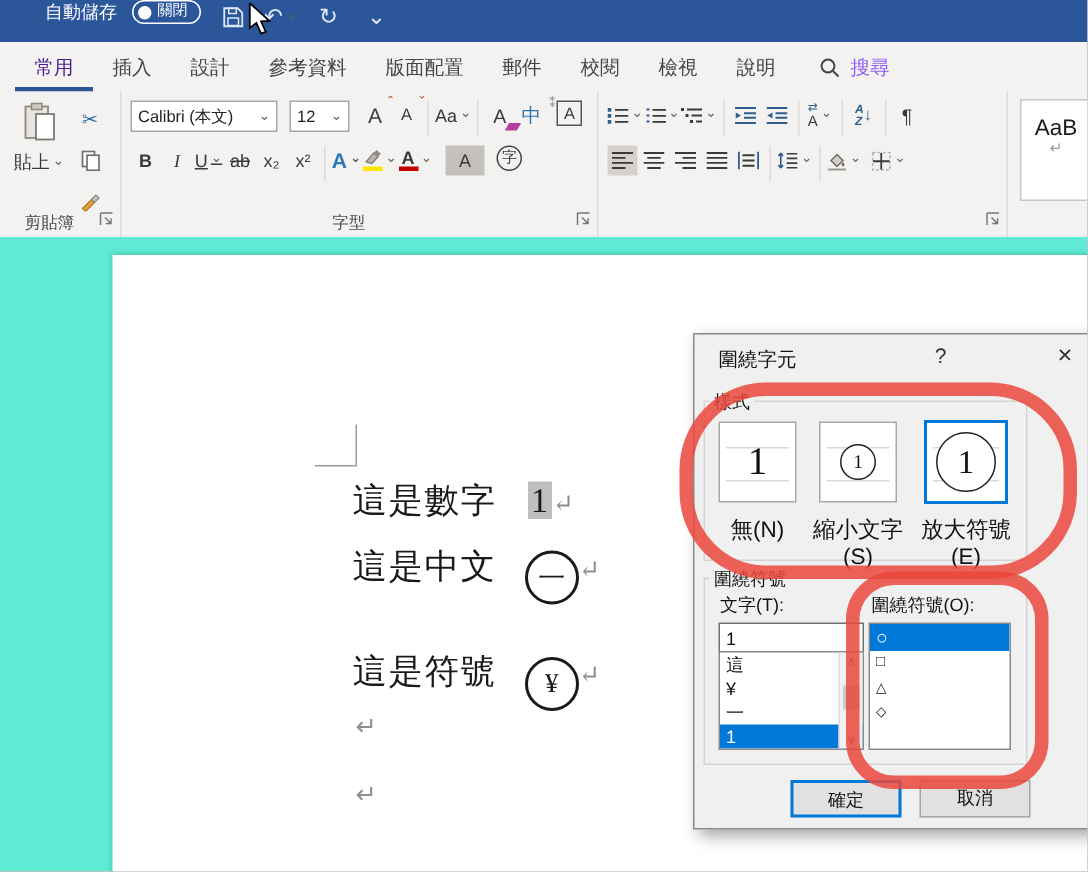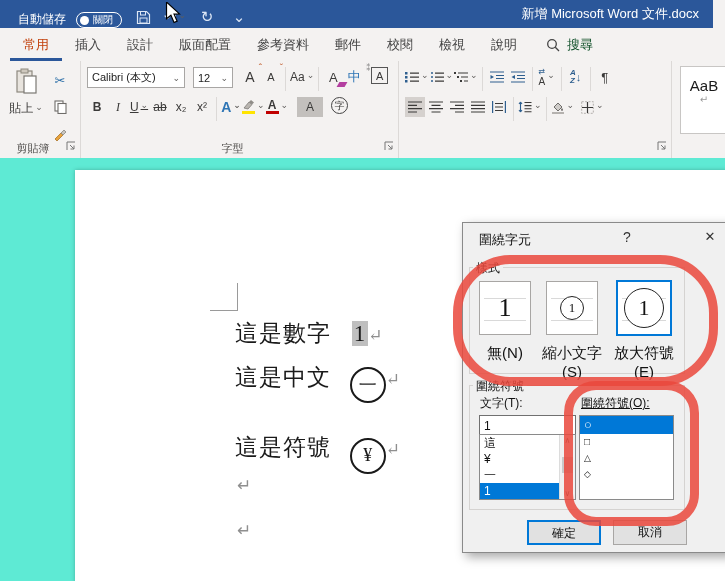--- a/index.html
+++ b/index.html
@@ -1,35 +1,35 @@
 <!DOCTYPE html>
 <html><head>
 <meta charset="utf-8">
 <style>
   html,body{margin:0;padding:0;background:#999;}
   #app{position:relative;width:725px;height:581px;background:#f4f2f1;overflow:hidden;
        font-family:"Liberation Sans","DejaVu Sans",sans-serif;font-size:12px;color:#3b3a39;}
   
-  .titlebar{position:absolute;left:0;top:0;right:12px;height:28px;background:#2b579a;color:#fff;
-            display:flex;align-items:flex-end;gap:10px;padding-left:18px;box-sizing:border-box;}
+  .titlebar{position:absolute;left:0;top:0;right:0;height:28px;background:#2b579a;color:#fff;
+            display:flex;align-items:flex-start;gap:10px;padding-left:30px;box-sizing:border-box;}
   .titlebar .tsm{font-size:12px;}
   .toggle{display:inline-flex;align-items:center;gap:4px;border:1px solid #fff;border-radius:9px;
           padding:1px 8px 1px 3px;font-size:10px;line-height:12px;}
   .toggle .dot{width:9px;height:9px;border-radius:50%;background:#fff;display:inline-block;}
   .qat{display:inline-flex;align-items:center;justify-content:center;width:22px;height:22px;
        font-size:15px;color:#dce6f5;}
   .qat svg{display:block;}
   .doc-title{position:absolute;right:14px;top:0;line-height:28px;font-size:13px;color:#fff;}
   .cursor{position:absolute;left:163px;top:2px;z-index:50;}
   
   .tabrow{position:absolute;left:0;top:28px;right:0;height:33px;display:flex;align-items:stretch;
           padding-left:10px;background:#f4f2f1;}
   .tab{padding:0 13px;line-height:33px;font-size:13px;color:#444;}
-  .tab.sel{color:#c2410c;box-shadow:inset 0 -3px 0 #2b579a;}
-  .searchbox{display:flex;align-items:center;gap:7px;margin-left:16px;color:#14532d;font-size:13px;}
+  .tab.sel{color:#4c1d95;box-shadow:inset 0 -3px 0 #2b579a;}
+  .searchbox{display:flex;align-items:center;gap:7px;margin-left:16px;color:#8b5cf6;font-size:13px;}
   
   .ribbon{position:absolute;left:0;top:61px;right:0;height:97px;display:flex;
           border-bottom:1px solid #d2cfce;background:#f4f2f1;}
   .rgroup{position:relative;border-right:1px solid #dcd9d7;box-sizing:border-box;}
   .glabel{position:absolute;bottom:2px;left:0;right:14px;text-align:center;font-size:11px;color:#4e4c4a;}
   .launch{position:absolute;bottom:4px;right:4px;}
   .ic{display:inline-flex;align-items:center;justify-content:center;min-width:20px;height:20px;
       font-size:12px;color:#3b3a39;}
   .ic.active{background:#d5d1ce;}
   .dd::after{content:"⌄";font-size:9px;color:#605e5c;margin-left:2px;position:relative;top:-2px;}
@@ -140,32 +140,31 @@
         <path d="M1.5 1.5h9l3 3v9h-12z" fill="none" stroke="#dce6f5" stroke-width="1.2"></path>
         <rect x="4" y="8" width="7" height="5" fill="none" stroke="#dce6f5" stroke-width="1"></rect>
         <rect x="4.5" y="1.5" width="5" height="3.5" fill="none" stroke="#dce6f5" stroke-width="1"></rect>
       </svg>
     </span>
     <span class="qat dd">
         <span>↶</span>
       </span>
     <span class="qat">↻</span>
     <span class="qat">⌄</span>
-    <span class="doc-title">新增 Microsoft Word 文件.docx</span>
     <svg class="cursor" width="20" height="22" viewBox="0 0 12 17">
       <path d="M1 0 L1 13 L4.4 10.2 L6.8 15.8 L9.2 14.8 L6.8 9.4 L11 9.2 Z" fill="#fff" stroke="#000" stroke-width="0.9"></path>
     </svg>
   </div>
 
   <div class="tabrow">
     <span class="tab sel">常用</span>
     <span class="tab">插入</span>
     <span class="tab">設計</span>
+    <span class="tab">參考資料</span>
     <span class="tab">版面配置</span>
-    <span class="tab">參考資料</span>
     <span class="tab">郵件</span>
     <span class="tab">校閱</span>
     <span class="tab">檢視</span>
     <span class="tab">說明</span>
     <span class="searchbox">
       <svg width="14" height="14" viewBox="0 0 14 14">
         <circle cx="6" cy="6" r="4.3" fill="none" stroke="#444" stroke-width="1.3"></circle>
         <line x1="9.3" y1="9.3" x2="13" y2="13" stroke="#444" stroke-width="1.3"></line>
       </svg>
       <span>搜尋</span>
@@ -445,21 +444,21 @@
       <div class="li">¥</div>
       <div class="li">一</div>
       <div class="li sel">1</div>
       <div class="sb">
         <span class="ar" style="top:1px;">∧</span>
         <span class="thumb"></span>
         <span class="ar" style="bottom:1px;">∨</span>
       </div>
     </div>
 
-    <div class="grplbl" style="left:115px;top:172px;text-decoration:underline;">圍繞符號(O):</div>
+    <div class="grplbl" style="left:115px;top:172px;">圍繞符號(O):</div>
     <div class="listbox" style="left:116px;top:192px;width:95px;height:85px;">
       <div class="li sel" style="height:18px;line-height:18px;font-size:13px;">○</div>
       <div class="li" style="font-size:10px;">□</div>
       <div class="li" style="font-size:9px;">△</div>
       <div class="li" style="font-size:9px;">◇</div>
     </div>
 
     <div class="btn def" style="left:64px;top:297px;">確定</div>
     <div class="btn" style="left:150px;top:297px;">取消</div>
   </div>

